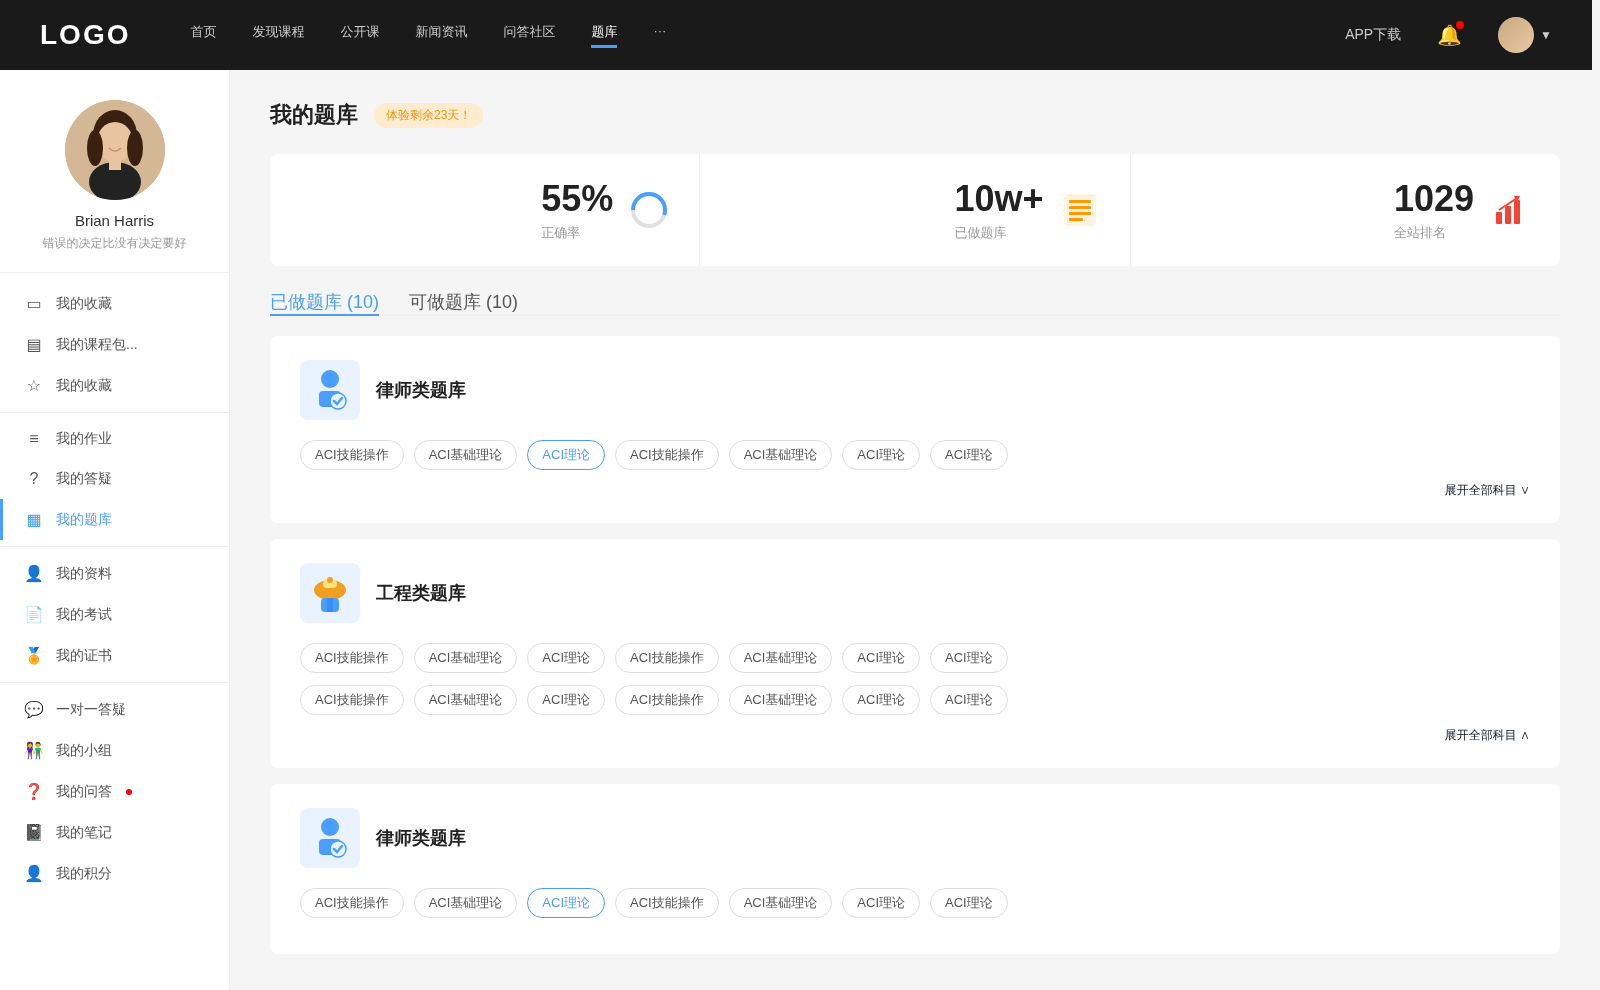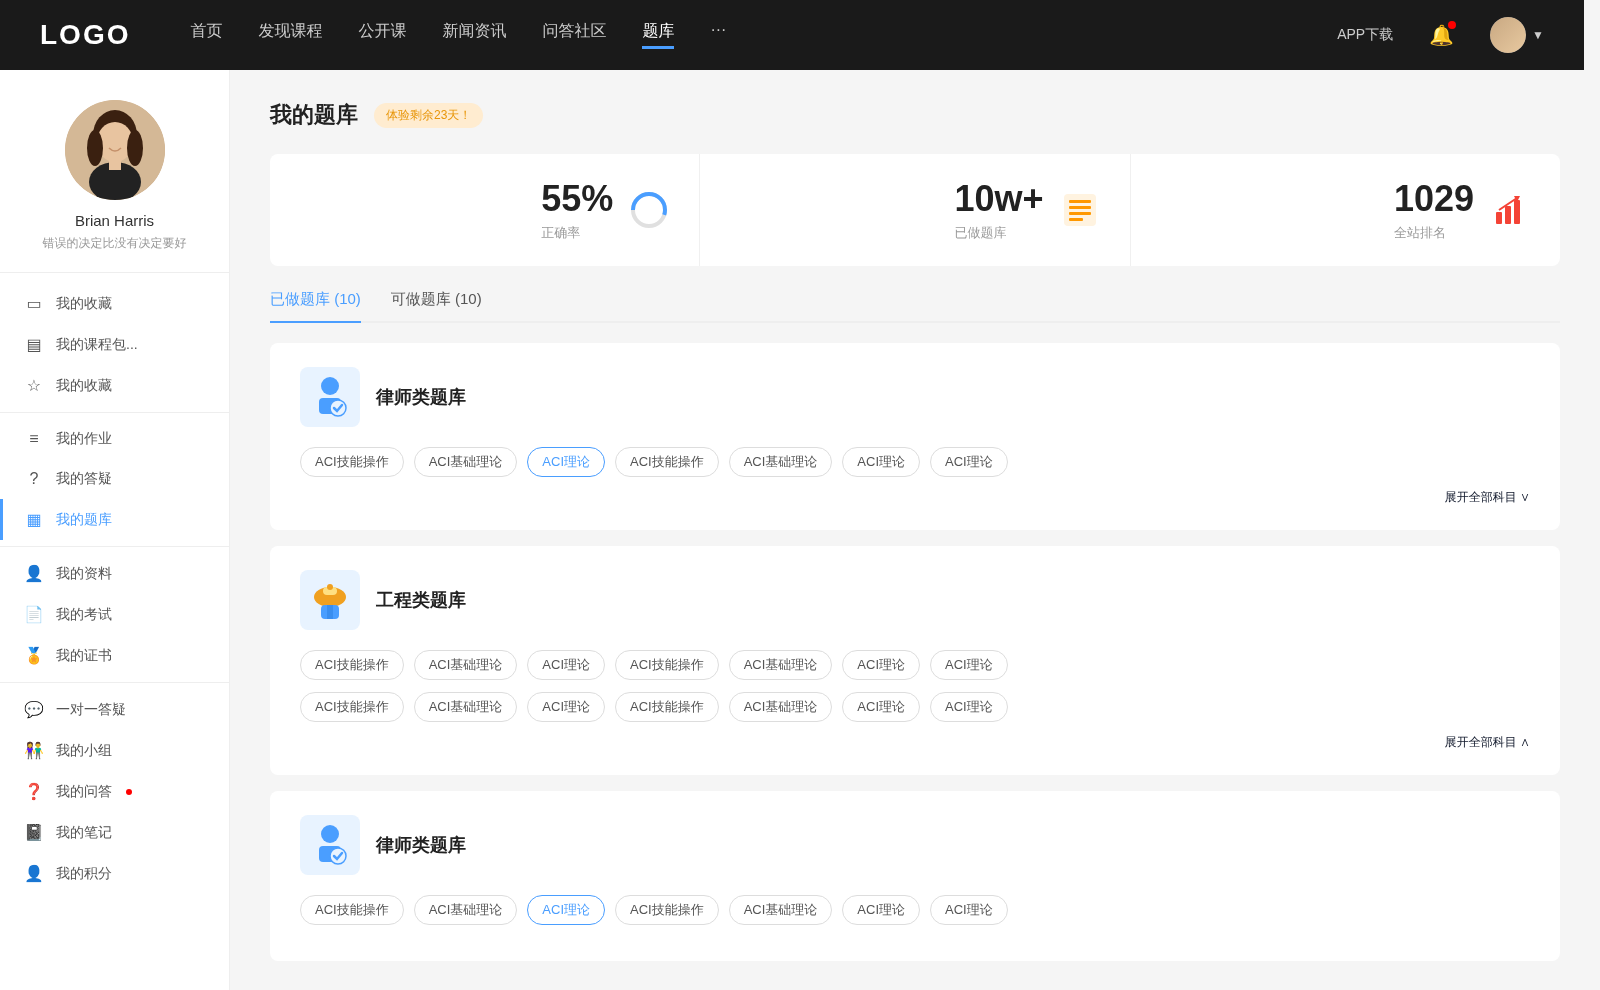--- a/index.html
+++ b/index.html
@@ -6,39 +6,39 @@
     body { font-family: -apple-system, BlinkMacSystemFont, "PingFang SC", "Microsoft YaHei", sans-serif; background: #f5f5f5; }
 
     
     .navbar {
       background: #1a1a1a;
       height: 70px;
       display: flex;
       align-items: center;
       padding: 0 40px;
       position: fixed;
-      top: 0; left: 0; right: 16px;
+      top: 0; left: 0; right: 8px;
       z-index: 100;
     }
     .navbar-logo {
       color: white;
       font-size: 28px;
       font-weight: bold;
       margin-right: 60px;
       letter-spacing: 2px;
     }
     .navbar-nav {
       display: flex;
       gap: 36px;
       flex: 1;
     }
     .navbar-nav a {
       color: #ccc;
       text-decoration: none;
-      font-size: 16px;
+      font-size: 13px;
     }
     .navbar-nav a.active {
       color: white;
       border-bottom: 3px solid #4a9eff;
       padding-bottom: 4px;
     }
     .navbar-right {
       display: flex;
       align-items: center;
       gap: 36px;
@@ -176,22 +176,21 @@
     }
 
     
     .tabs-row {
       display: flex;
       gap: 30px;
       margin-bottom: 20px;
       border-bottom: 2px solid #eee;
     }
     .tab {
-      font-size: 15px;
-      padding-bottom: 12px;
+      font-size: 18px;
       cursor: pointer;
       color: #555;
       position: relative;
     }
     .tab.active {
       color: #4a9eff;
       font-weight: 500;
     }
     .tab.active::after {
       content: '';

